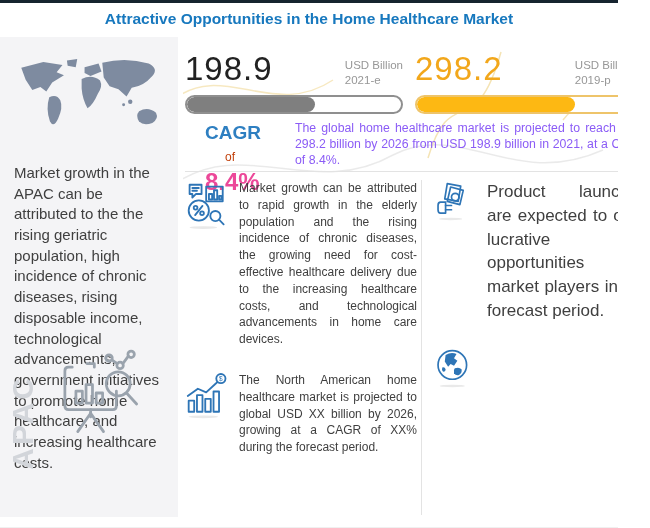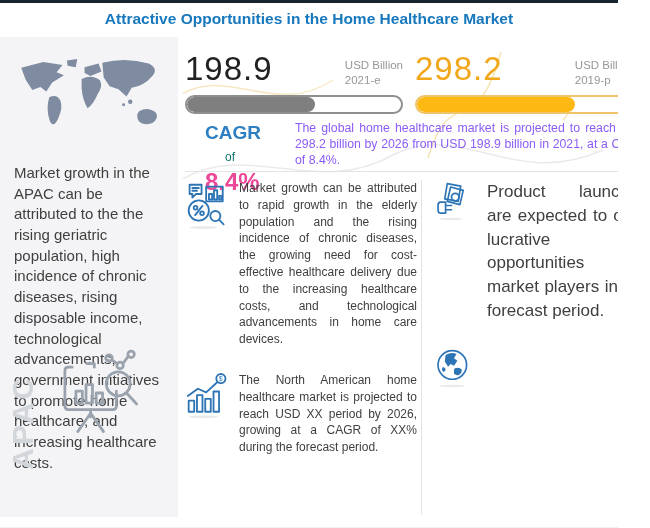--- a/index.html
+++ b/index.html
@@ -34,21 +34,21 @@
   .stat-unit span { display:block; }
   .bar { margin-top:7px; height:19px; border-radius:10px; background:#fff; position:relative; overflow:hidden; }
   .bar-gray { border:2px solid #8f8f8f; }
   .bar-orange { border:2px solid #eec46a; }
   .bar-fill { position:absolute; left:0; top:0; bottom:0; border-radius:8px; }
   .bar-gray .bar-fill { background:#7f7f7f; }
   .bar-orange .bar-fill { background:#fdb813; }
 
   .cagr-block { position:absolute; left:22px; top:82px; width:90px; }
   .cagr-line1 { font-size:19px; font-weight:bold; color:#2e7fc1; }
-  .cagr-of { font-size:12px; font-weight:normal; color:#0f766e;margin-left:20px; }
+  .cagr-of { font-size:12px; font-weight:normal; color:#c2410c;margin-left:20px; }
   .cagr-value { font-size:24px; font-weight:bold; color:#ec4899; margin-top:2px; }
   .summary { position:absolute; left:112px; top:80px; width:352px; font-size:12.3px;
              line-height:1.32; color:#8b5cf6; text-align:justify; }
 
   .hdivider { position:absolute; left:2px; top:131px; width:460px; height:1px; background:#e3e3e3; }
   .vdivider { position:absolute; left:238px; top:140px; width:1px; height:335px; background:#e3e3e3; }
 
   .col { position:absolute; top:140px; }
   .col-mid { left:2px; width:232px; }
   .col-right { left:250px; width:214px; }
@@ -188,21 +188,21 @@
               <rect x="26" y="50" width="12" height="36"></rect>
               <rect x="44" y="58" width="12" height="28"></rect>
               <rect x="62" y="42" width="12" height="44"></rect>
               <path d="M6,52 L28,36 L46,44 L70,22"></path>
               <circle cx="78" cy="14" r="10"></circle>
               <text x="78" y="19" font-size="14" fill="#2e75b6" stroke="none" text-anchor="middle" font-family="Liberation Sans, sans-serif">$</text>
             </g>
             <ellipse cx="40" cy="97" rx="32" ry="3" fill="#e9e9e9"></ellipse>
           </svg>
         </div>
-        <p class="bullet-text">The North American home healthcare market is projected to reach USD XX period by 2026, growing at a CAGR of XX% during the forecast period.</p>
+        <p class="bullet-text">The North American home healthcare market is projected to global USD XX billion by 2026, growing at a CAGR of XX% during the forecast period.</p>
       </div>
     </div>
 
     <div class="col col-right">
       <div class="bullet">
         <div class="bullet-icon">
           <svg width="42" height="46" viewBox="0 0 100 108">
             <g fill="none" stroke="#2e75b6" stroke-width="4" stroke-linecap="round" stroke-linejoin="round">
               <path d="M34,8 L66,14 L60,50 L28,44 Z"></path>
               <path d="M42,16 L72,24 L64,58 L34,50 Z"></path>

